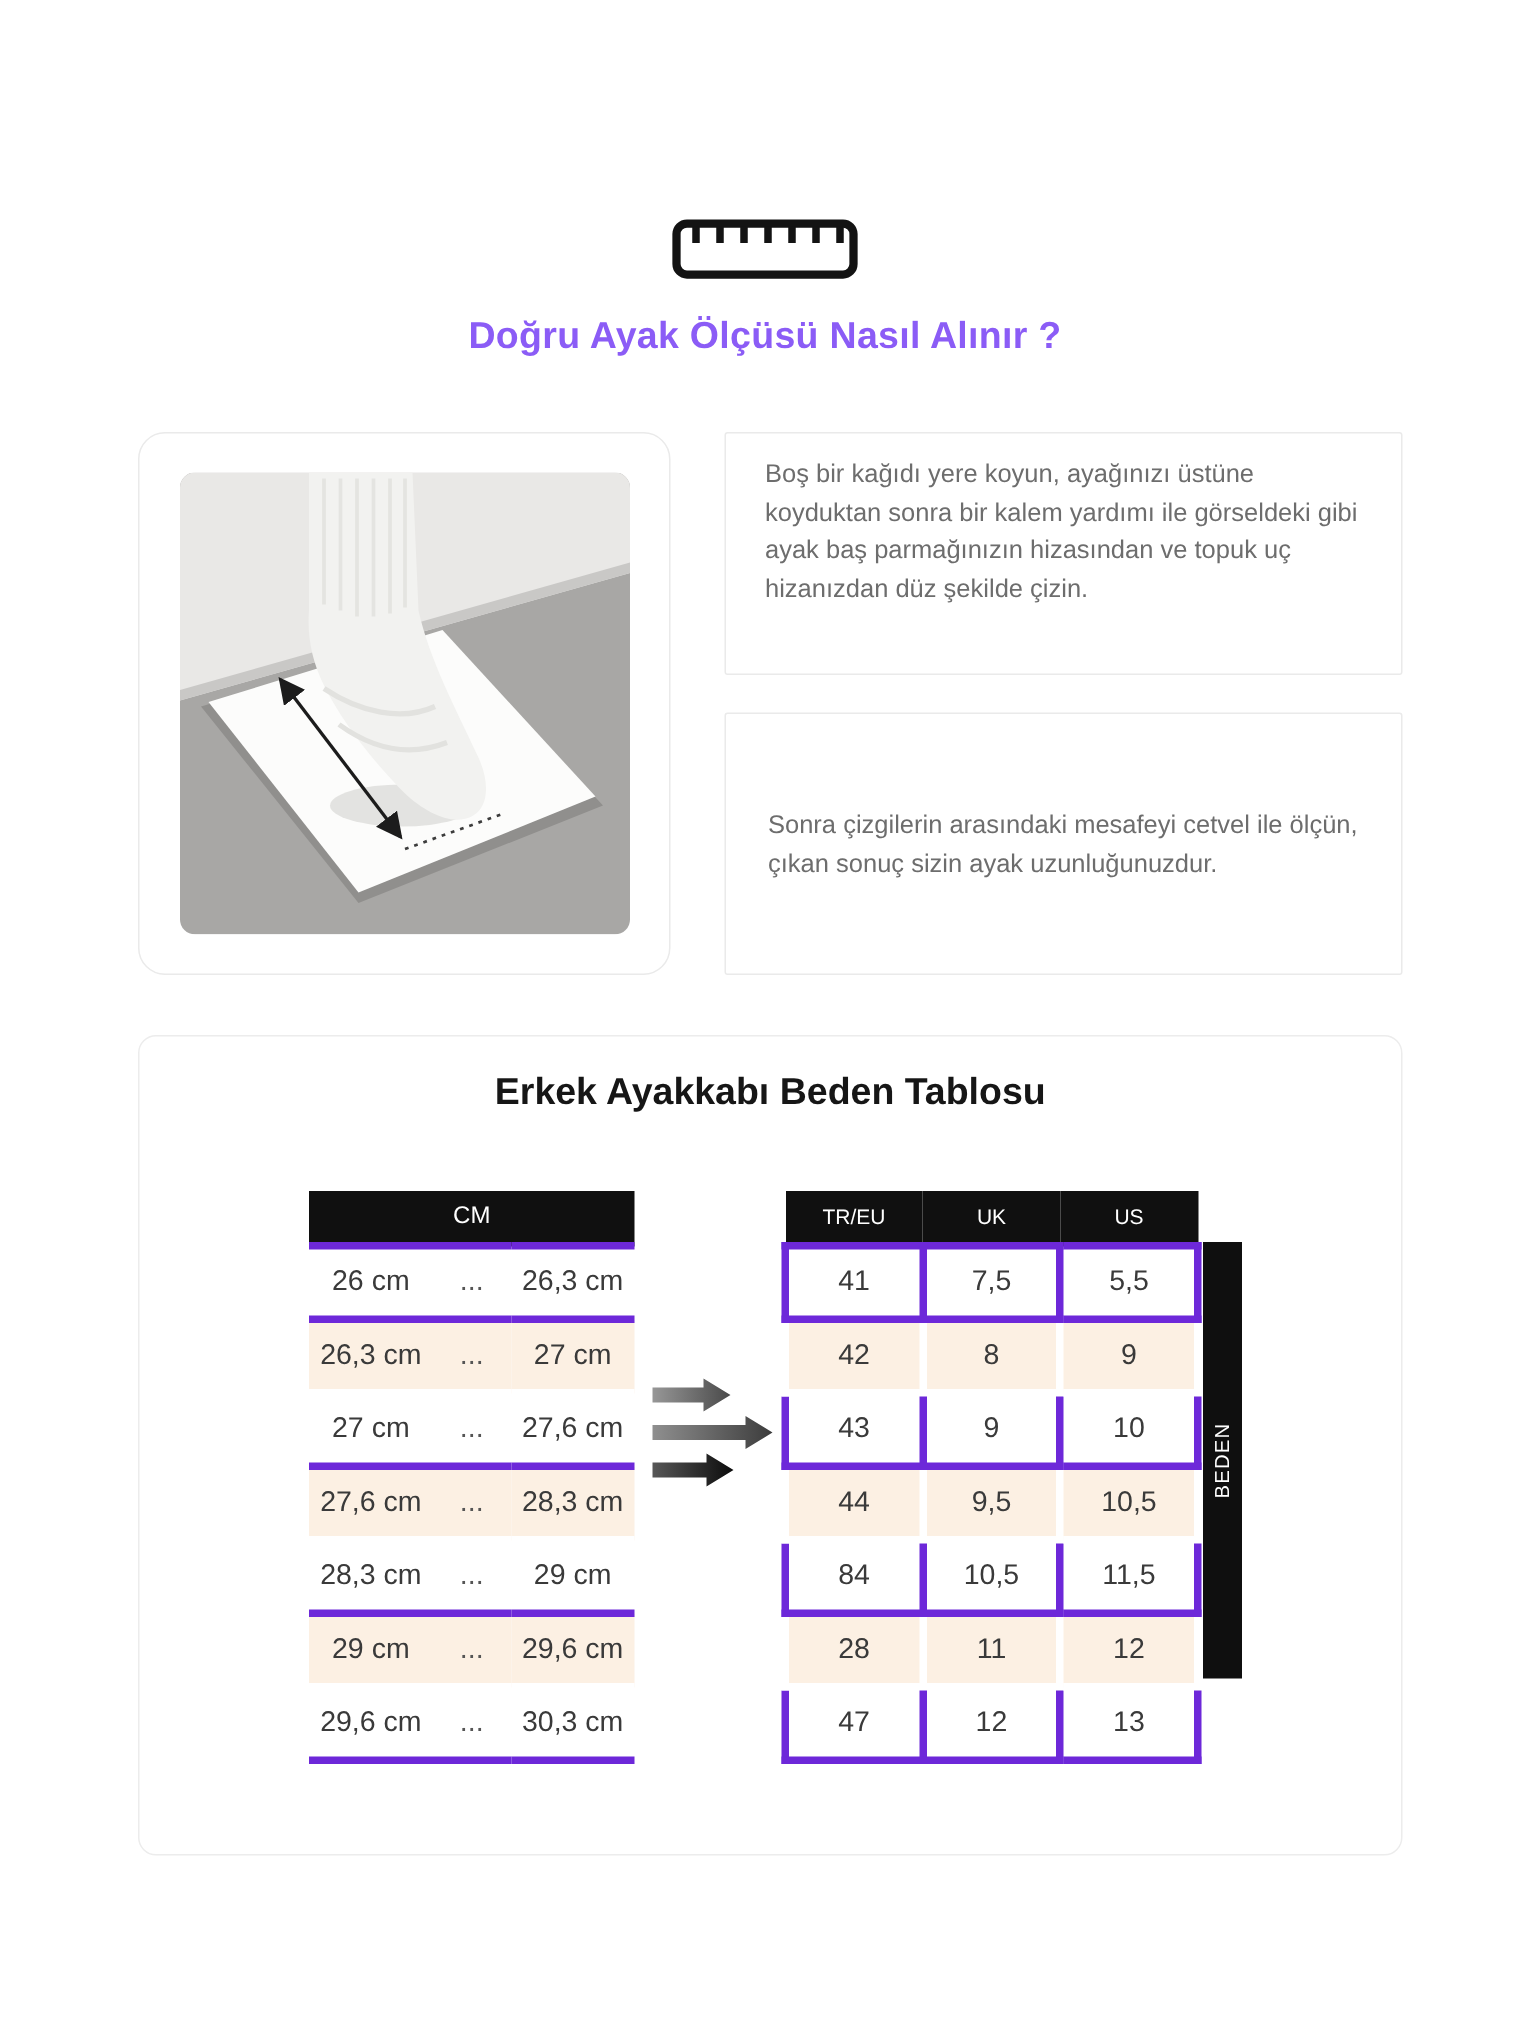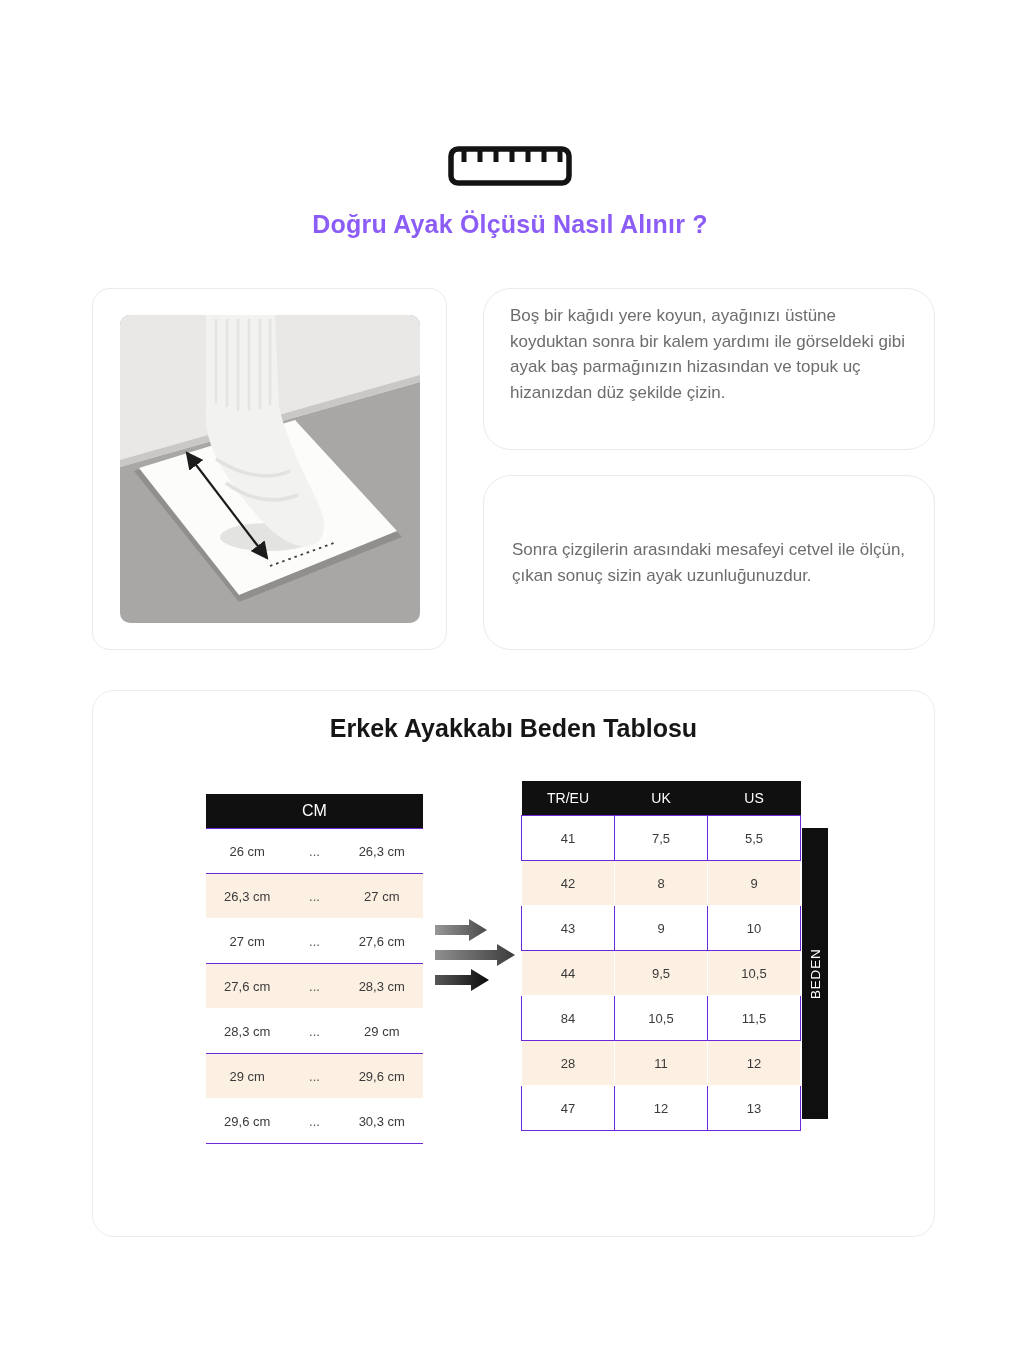--- a/index.html
+++ b/index.html
@@ -12,44 +12,44 @@
   
   .page-title{position:absolute;top:210px;left:0;width:100%;margin:0;text-align:center;
               font-size:25px;font-weight:700;color:#8b5cf6;letter-spacing:.2px;}
 
   
   .row{position:absolute;top:288px;left:92px;width:843px;height:362px;display:flex;}
   .photo-card{width:355px;height:362px;border:1.5px solid #eaeaea;border-radius:18px;
               box-sizing:border-box;background:#fff;display:flex;align-items:center;justify-content:center;}
   .photo{width:300px;height:308px;border-radius:10px;overflow:hidden;line-height:0;}
   .steps{margin-left:36px;flex:1;display:flex;flex-direction:column;justify-content:space-between;}
-  .card{border:1.5px solid #eaeaea;border-radius:28px;box-sizing:border-box;background:#fff;}
+  .card{border:1.5px solid #eaeaea;border-radius:2px;box-sizing:border-box;background:#fff;}
   .step1{height:162px;padding:14px 28px 0 26px;}
   .step2{height:175px;padding:12px 28px;display:flex;align-items:center;}
   .card p{margin:0;font-size:17px;line-height:25.5px;color:#6d6d6d;}
 
   
   .size-card{position:absolute;top:690px;left:92px;width:843px;height:547px;
-             border:1.5px solid #ececec;border-radius:22px;box-sizing:border-box;background:#fff;}
+             border:1.5px solid #ececec;border-radius:12px;box-sizing:border-box;background:#fff;}
   .size-title{position:absolute;top:23px;left:0;width:100%;margin:0;text-align:center;
               font-size:25px;font-weight:700;color:#161616;}
 
   table{border-collapse:collapse;position:absolute;}
   th{background:#101010;color:#ffffff;font-weight:500;height:32px;}
-  td{height:42px;text-align:center;font-size:13px;color:#3a3a3a;border:1px solid #6d28d9;}
+  td{height:42px;text-align:center;font-size:19px;color:#3a3a3a;border:5px solid #6d28d9;}
   tr.alt td{background:#fcf0e3;border-color:#ffffff;}
 
   .cm{left:113px;top:103px;width:217px;}
   .cm th{font-size:16px;}
   .cm td{border-left:none;border-right:none;}
   .cm td.c-from{width:38%;}
   .cm td.c-sep{width:24%;color:#555;}
   .cm td.c-to{width:38%;}
 
-  .sz{left:428px;top:90px;width:280px;}
+  .sz{left:428px;top:103px;width:280px;}
   .sz th{font-size:14px;width:33.33%;}
 
   .beden{position:absolute;left:709px;top:137px;width:26px;height:291px;background:#0f0f0f;
          color:#ffffff;display:flex;align-items:center;justify-content:center;
          writing-mode:vertical-rl;transform:rotate(180deg);
          font-size:13.5px;letter-spacing:.8px;}
 
   .arrows{position:absolute;left:340px;top:226px;line-height:0;}
 </style>
 </head>

